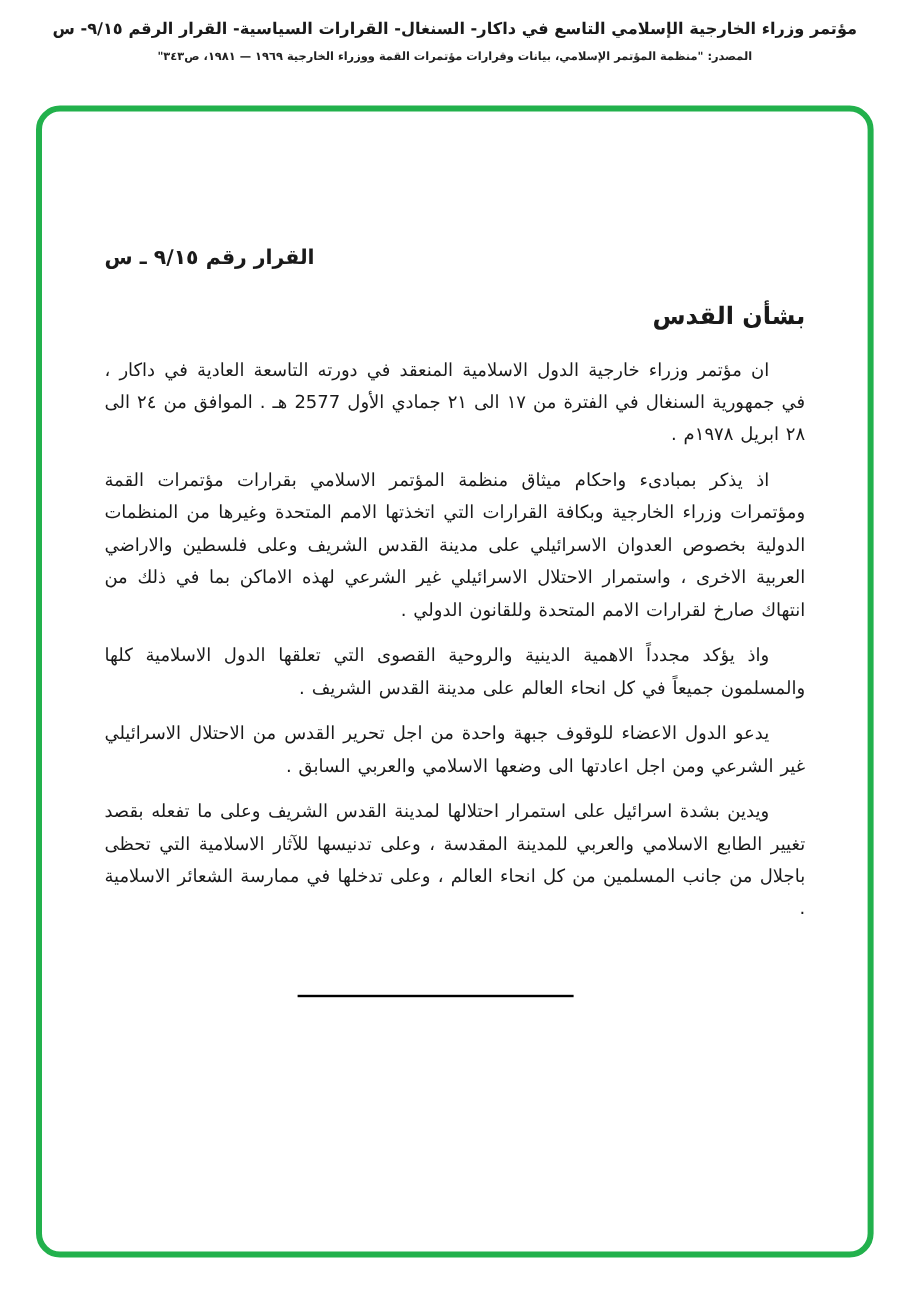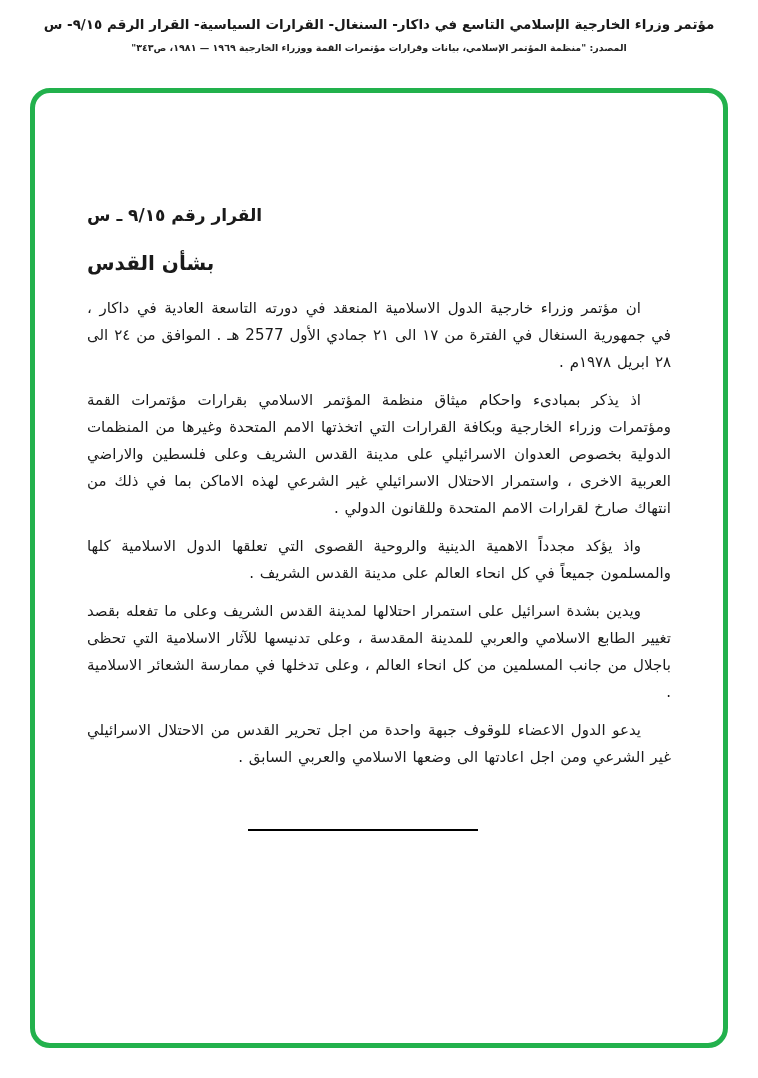--- a/index.html
+++ b/index.html
@@ -62,21 +62,21 @@
 
   .title {
     text-align: left;
     font-size: 17px;
     font-weight: bold;
     margin-bottom: 26px;
     letter-spacing: 0.3px;
   }
 
   .subtitle {
-    text-align: left;
+    text-align: right;
     font-size: 20px;
     font-weight: bold;
     margin-bottom: 20px;
   }
 
   .content p {
     font-size: 15px;
     line-height: 1.8;
     text-align: justify;
     text-align-last: right;
@@ -112,22 +112,22 @@
       <div class="subtitle">بشأن القدس</div>
 
       <p>ان مؤتمر وزراء خارجية الدول الاسلامية المنعقد في دورته التاسعة العادية في داكار ، في جمهورية السنغال في الفترة من ١٧ الى ٢١ جمادي الأول 2577 هـ . الموافق من ٢٤ الى ٢٨ ابريل ١٩٧٨م .</p>
 
       <p>اذ يذكر بمبادىء واحكام ميثاق منظمة المؤتمر الاسلامي بقرارات مؤتمرات القمة ومؤتمرات وزراء الخارجية وبكافة القرارات التي اتخذتها الامم المتحدة وغيرها من المنظمات الدولية بخصوص العدوان الاسرائيلي على مدينة القدس الشريف وعلى فلسطين والاراضي العربية الاخرى ، واستمرار الاحتلال الاسرائيلي غير الشرعي لهذه الاماكن بما في ذلك من انتهاك صارخ لقرارات الامم المتحدة وللقانون الدولي .</p>
 
 
       <p>واذ يؤكد مجدداً الاهمية الدينية والروحية القصوى التي تعلقها الدول الاسلامية كلها والمسلمون جميعاً في كل انحاء العالم على مدينة القدس الشريف .</p>
 
 
+      <p>يدعو الدول الاعضاء للوقوف جبهة واحدة من اجل تحرير القدس من الاحتلال الاسرائيلي غير الشرعي ومن اجل اعادتها الى وضعها الاسلامي والعربي السابق .</p>
+
       <p>ويدين بشدة اسرائيل على استمرار احتلالها لمدينة القدس الشريف وعلى ما تفعله بقصد تغيير الطابع الاسلامي والعربي للمدينة المقدسة ، وعلى تدنيسها للآثار الاسلامية التي تحظى باجلال من جانب المسلمين من كل انحاء العالم ، وعلى تدخلها في ممارسة الشعائر الاسلامية .</p>
-
-      <p>يدعو الدول الاعضاء للوقوف جبهة واحدة من اجل تحرير القدس من الاحتلال الاسرائيلي غير الشرعي ومن اجل اعادتها الى وضعها الاسلامي والعربي السابق .</p>
 
       <div class="divider"></div>
 
     </div>
   </div>
 
 </div>
 
 </body></html>

